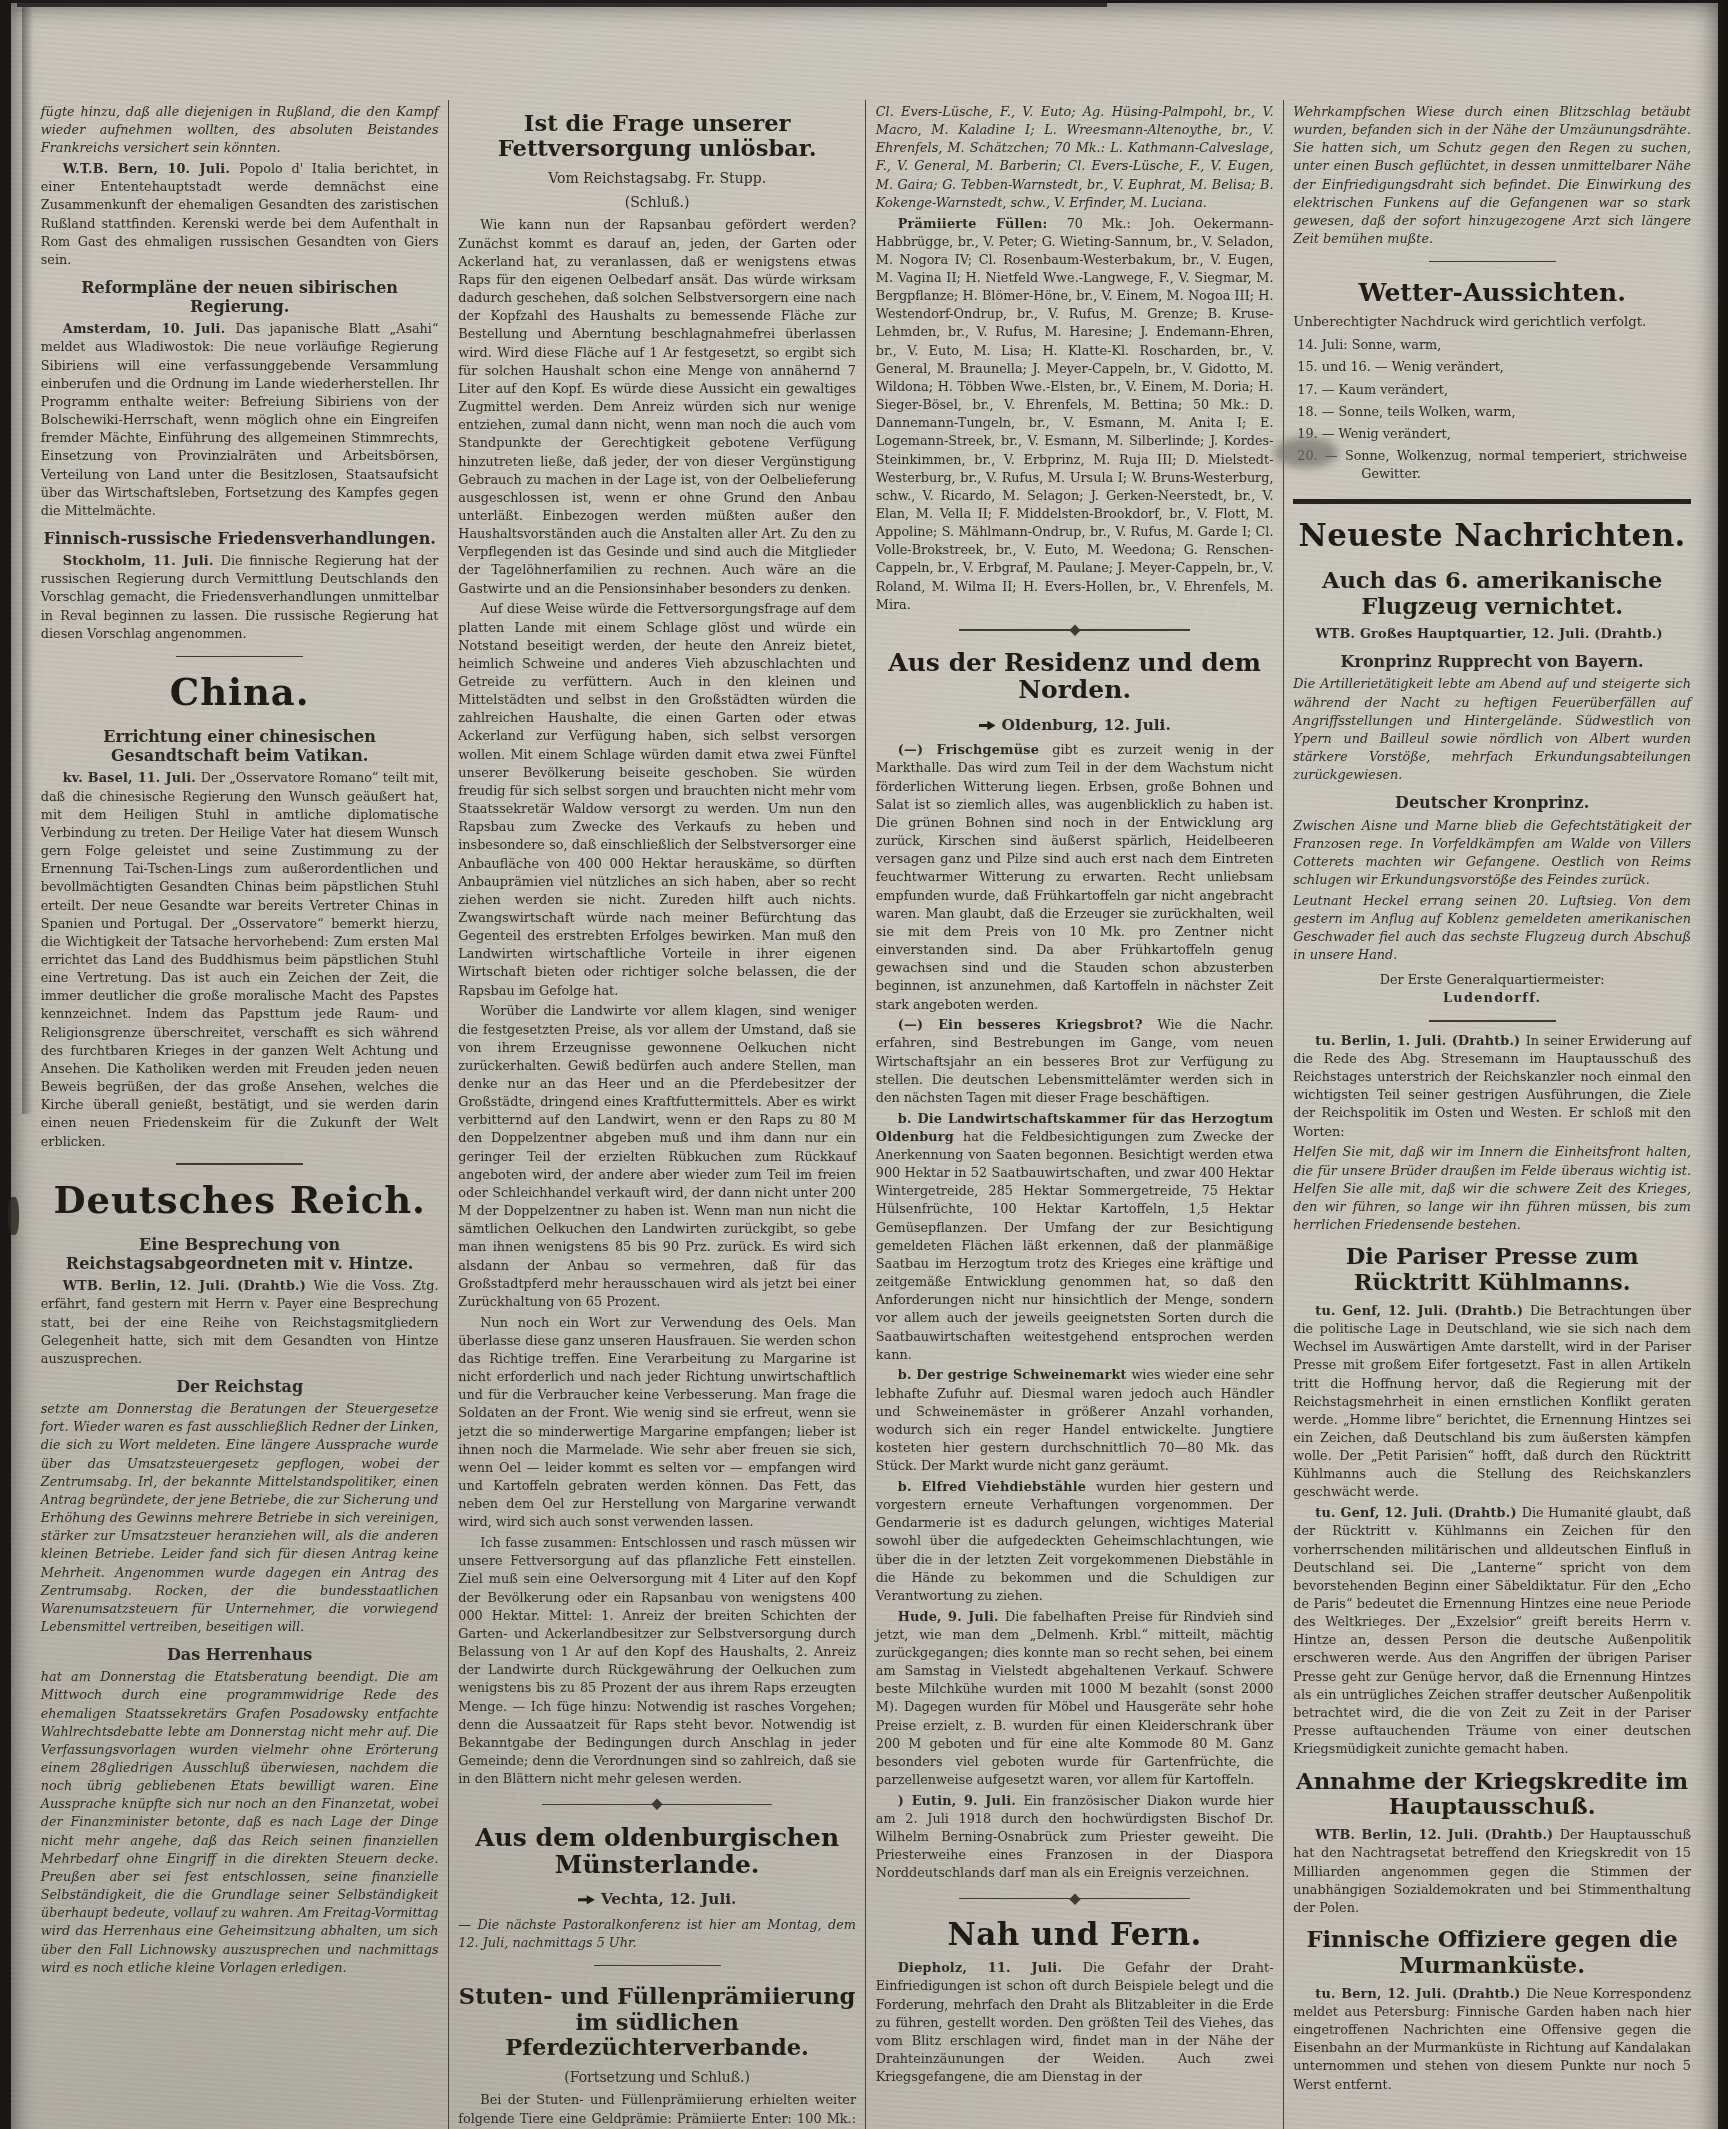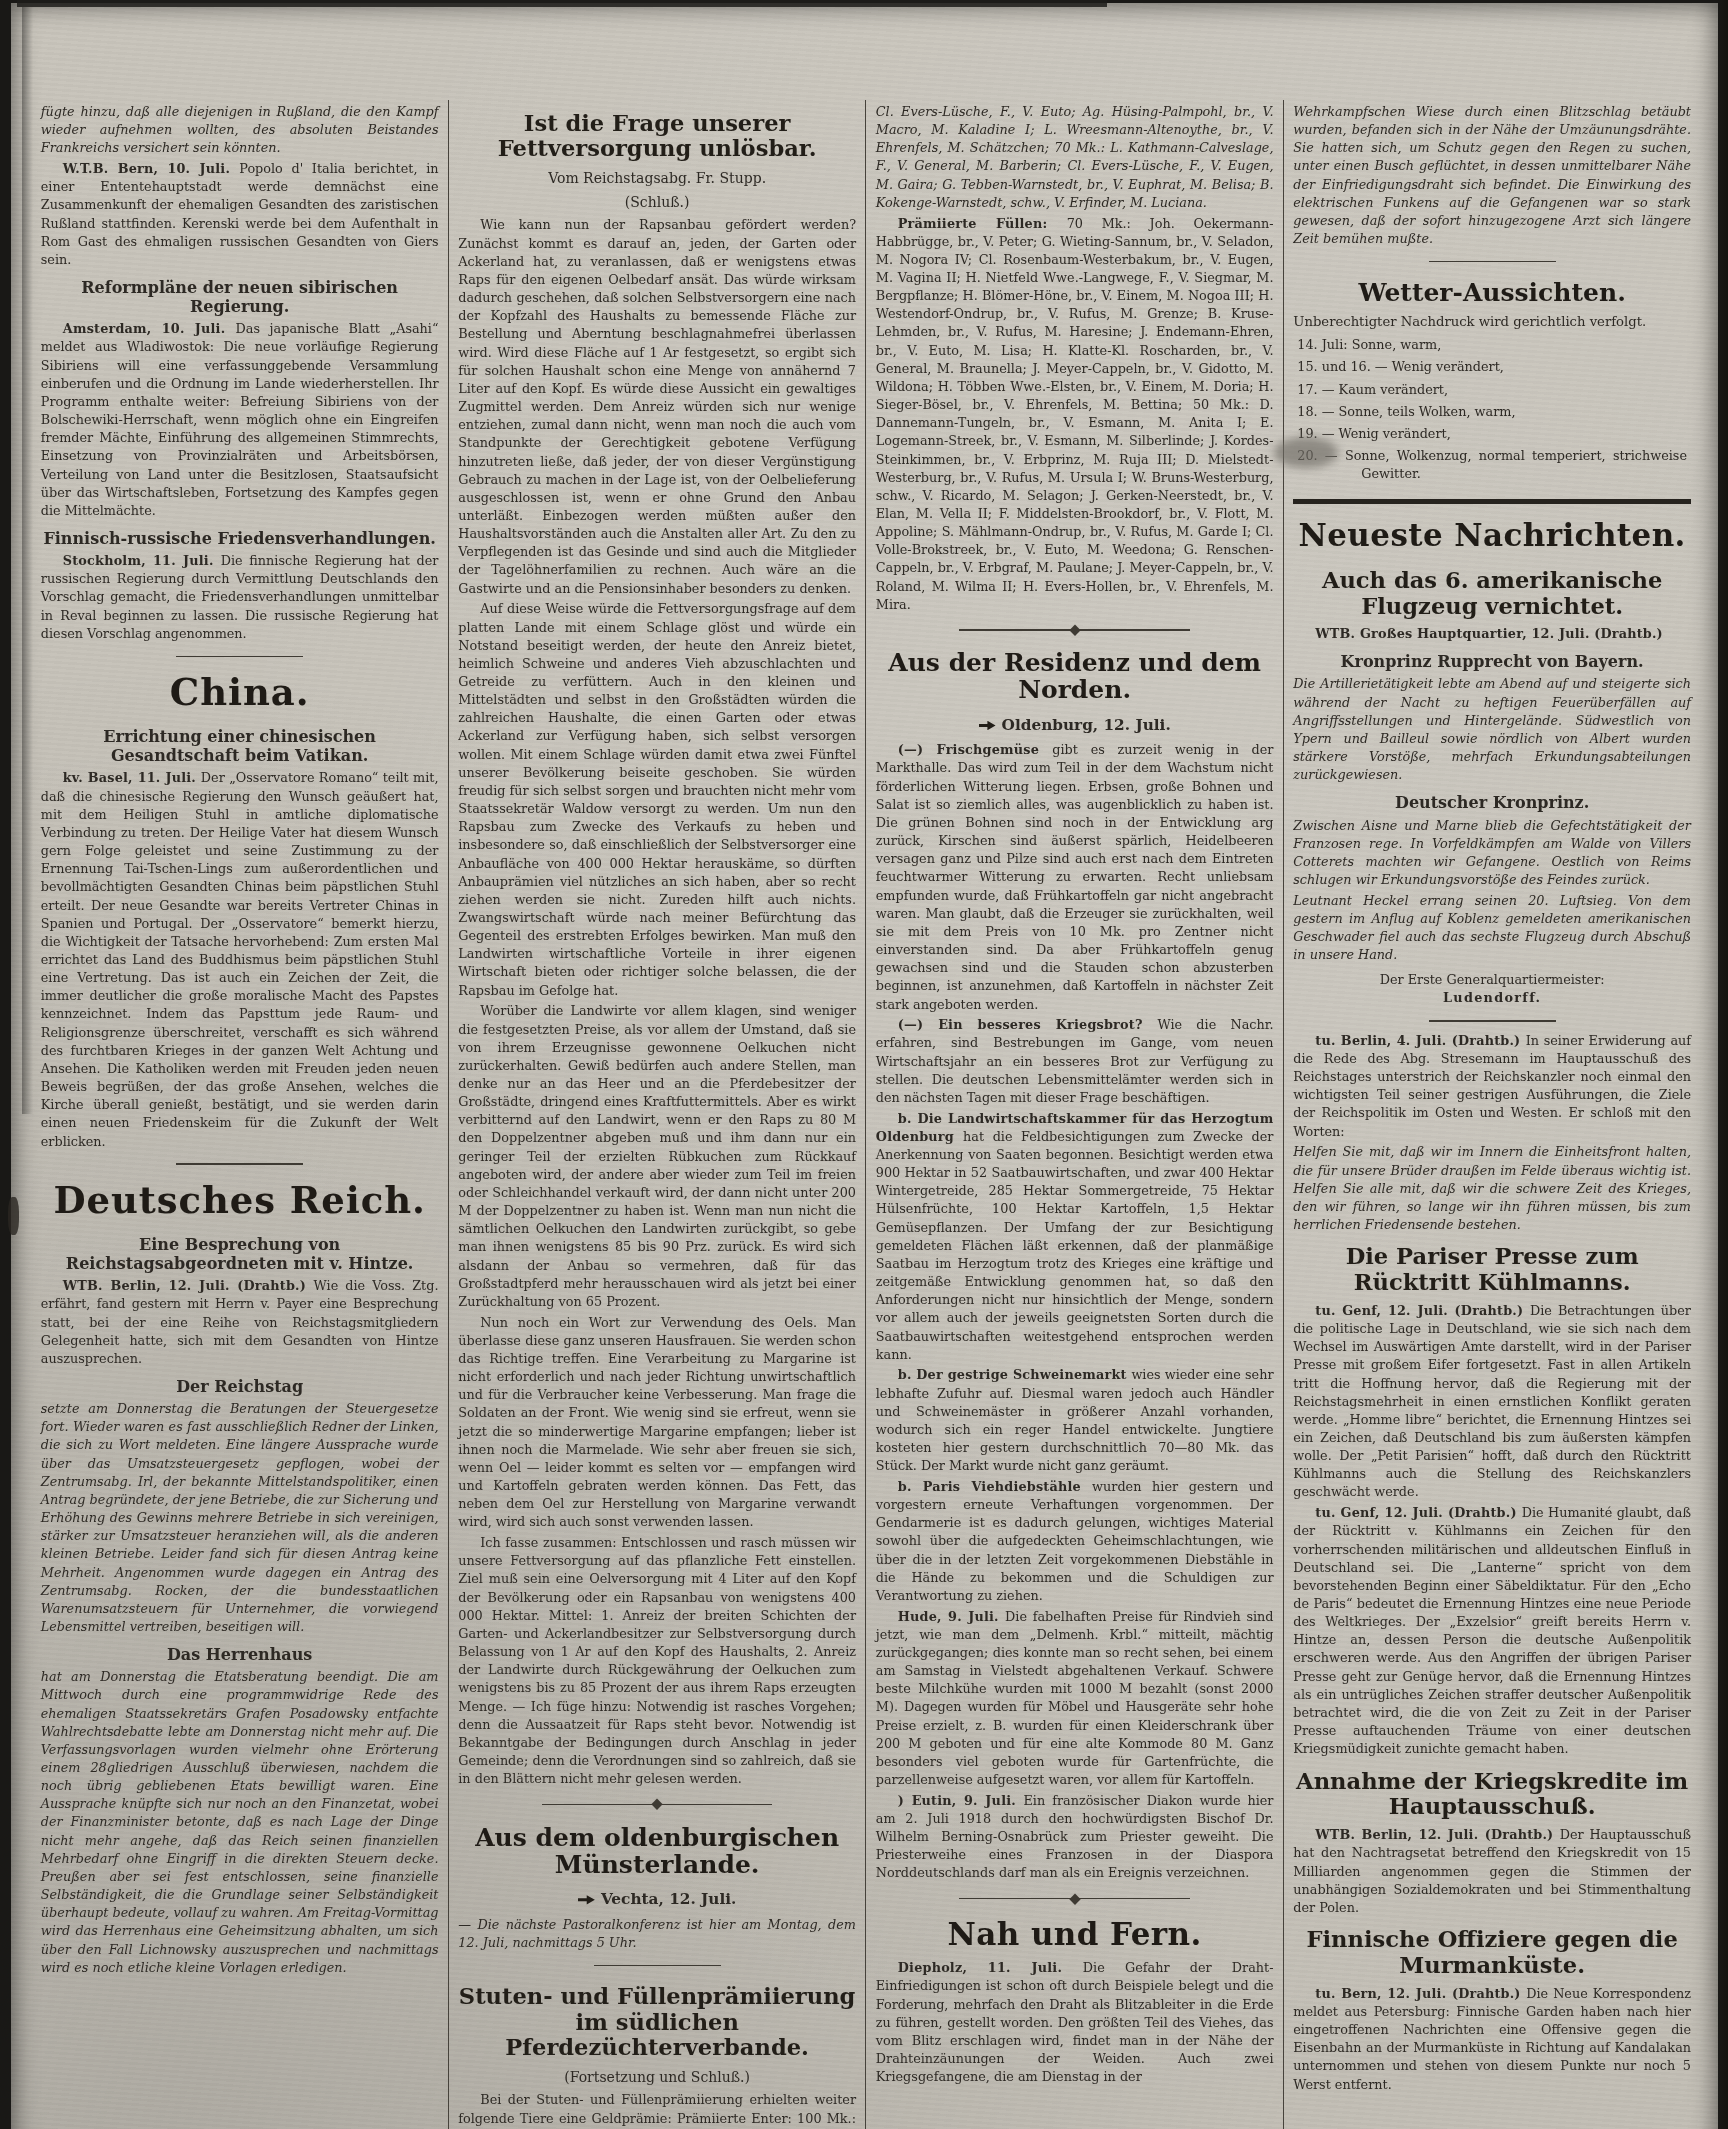--- a/index.html
+++ b/index.html
@@ -110,21 +110,21 @@
         <p class="para"><span class="lead">Prämiierte Füllen: </span>70 Mk.: Joh. Oekermann-Habbrügge, br., V. Peter; G. Wieting-Sannum, br., V. Seladon, M. Nogora IV; Cl. Rosenbaum-Westerbakum, br., V. Eugen, M. Vagina II; H. Nietfeld Wwe.-Langwege, F., V. Siegmar, M. Bergpflanze; H. Blömer-Höne, br., V. Einem, M. Nogoa III; H. Westendorf-Ondrup, br., V. Rufus, M. Grenze; B. Kruse-Lehmden, br., V. Rufus, M. Haresine; J. Endemann-Ehren, br., V. Euto, M. Lisa; H. Klatte-Kl. Roscharden, br., V. General, M. Braunella; J. Meyer-Cappeln, br., V. Gidotto, M. Wildona; H. Többen Wwe.-Elsten, br., V. Einem, M. Doria; H. Sieger-Bösel, br., V. Ehrenfels, M. Bettina; 50 Mk.: D. Dannemann-Tungeln, br., V. Esmann, M. Anita I; E. Logemann-Streek, br., V. Esmann, M. Silberlinde; J. Kordes-Steinkimmen, br., V. Erbprinz, M. Ruja III; D. Mielstedt-Westerburg, br., V. Rufus, M. Ursula I; W. Bruns-Westerburg, schw., V. Ricardo, M. Selagon; J. Gerken-Neerstedt, br., V. Elan, M. Vella II; F. Middelsten-Brookdorf, br., V. Flott, M. Appoline; S. Mählmann-Ondrup, br., V. Rufus, M. Garde I; Cl. Volle-Brokstreek, br., V. Euto, M. Weedona; G. Renschen-Cappeln, br., V. Erbgraf, M. Paulane; J. Meyer-Cappeln, br., V. Roland, M. Wilma II; H. Evers-Hollen, br., V. Ehrenfels, M. Mira.</p>
         <div class="ornament-divider">
           <span class="diamond"></span>
         </div>
         <div class="h-section md">Aus der Residenz und dem Norden.</div>
         <div class="dateline"><span class="hand-icon"></span>Oldenburg, 12. Juli.</div>
         <p class="para"><span class="lead">(—) Frischgemüse </span>gibt es zurzeit wenig in der Markthalle. Das wird zum Teil in der dem Wachstum nicht förderlichen Witterung liegen. Erbsen, große Bohnen und Salat ist so ziemlich alles, was augenblicklich zu haben ist. Die grünen Bohnen sind noch in der Entwicklung arg zurück, Kirschen sind äußerst spärlich, Heidelbeeren versagen ganz und Pilze sind auch erst nach dem Eintreten feuchtwarmer Witterung zu erwarten. Recht unliebsam empfunden wurde, daß Frühkartoffeln gar nicht angebracht waren. Man glaubt, daß die Erzeuger sie zurückhalten, weil sie mit dem Preis von 10 Mk. pro Zentner nicht einverstanden sind. Da aber Frühkartoffeln genug gewachsen sind und die Stauden schon abzusterben beginnen, ist anzunehmen, daß Kartoffeln in nächster Zeit stark angeboten werden.</p>
         <p class="para"><span class="lead">(—) Ein besseres Kriegsbrot? </span>Wie die Nachr. erfahren, sind Bestrebungen im Gange, vom neuen Wirtschaftsjahr an ein besseres Brot zur Verfügung zu stellen. Die deutschen Lebensmittelämter werden sich in den nächsten Tagen mit dieser Frage beschäftigen.</p>
         <p class="para"><span class="lead">b. Die Landwirtschaftskammer für das Herzogtum Oldenburg </span>hat die Feldbesichtigungen zum Zwecke der Anerkennung von Saaten begonnen. Besichtigt werden etwa 900 Hektar in 52 Saatbauwirtschaften, und zwar 400 Hektar Wintergetreide, 285 Hektar Sommergetreide, 75 Hektar Hülsenfrüchte, 100 Hektar Kartoffeln, 1,5 Hektar Gemüsepflanzen. Der Umfang der zur Besichtigung gemeldeten Flächen läßt erkennen, daß der planmäßige Saatbau im Herzogtum trotz des Krieges eine kräftige und zeitgemäße Entwicklung genommen hat, so daß den Anforderungen nicht nur hinsichtlich der Menge, sondern vor allem auch der jeweils geeignetsten Sorten durch die Saatbauwirtschaften weitestgehend entsprochen werden kann.</p>
         <p class="para"><span class="lead">b. Der gestrige Schweinemarkt </span>wies wieder eine sehr lebhafte Zufuhr auf. Diesmal waren jedoch auch Händler und Schweinemäster in größerer Anzahl vorhanden, wodurch sich ein reger Handel entwickelte. Jungtiere kosteten hier gestern durchschnittlich 70—80 Mk. das Stück. Der Markt wurde nicht ganz geräumt.</p>
-        <p class="para"><span class="lead">b. Paris Viehdiebstähle </span>wurden hier gestern und vorgestern erneute Verhaftungen vorgenommen. Der Gendarmerie ist es dadurch gelungen, wichtiges Material sowohl über die aufgedeckten Geheimschlachtungen, wie über die in der letzten Zeit vorgekommenen Diebstähle in die Hände zu bekommen und die Schuldigen zur Verantwortung zu ziehen.</p>
+        <p class="para"><span class="lead">b. Elfred Viehdiebstähle </span>wurden hier gestern und vorgestern erneute Verhaftungen vorgenommen. Der Gendarmerie ist es dadurch gelungen, wichtiges Material sowohl über die aufgedeckten Geheimschlachtungen, wie über die in der letzten Zeit vorgekommenen Diebstähle in die Hände zu bekommen und die Schuldigen zur Verantwortung zu ziehen.</p>
         <p class="para"><span class="lead">Hude, 9. Juli. </span>Die fabelhaften Preise für Rindvieh sind jetzt, wie man dem „Delmenh. Krbl.“ mitteilt, mächtig zurückgegangen; dies konnte man so recht sehen, bei einem am Samstag in Vielstedt abgehaltenen Verkauf. Schwere beste Milchkühe wurden mit 1000 M bezahlt (sonst 2000 M). Dagegen wurden für Möbel und Hausgeräte sehr hohe Preise erzielt, z. B. wurden für einen Kleiderschrank über 200 M geboten und für eine alte Kommode 80 M. Ganz besonders viel geboten wurde für Gartenfrüchte, die parzellenweise aufgesetzt waren, vor allem für Kartoffeln.</p>
         <p class="para"><span class="lead">) Eutin, 9. Juli. </span>Ein französischer Diakon wurde hier am 2. Juli 1918 durch den hochwürdigsten Bischof Dr. Wilhelm Berning-Osnabrück zum Priester geweiht. Die Priesterweihe eines Franzosen in der Diaspora Norddeutschlands darf man als ein Ereignis verzeichnen.</p>
         <div class="ornament-divider">
           <span class="diamond"></span>
         </div>
         <div class="h-section lg">Nah und Fern.</div>
         <p class="para"><span class="lead">Diepholz, 11. Juli. </span>Die Gefahr der Draht-Einfriedigungen ist schon oft durch Beispiele belegt und die Forderung, mehrfach den Draht als Blitzableiter in die Erde zu führen, gestellt worden. Den größten Teil des Viehes, das vom Blitz erschlagen wird, findet man in der Nähe der Drahteinzäunungen der Weiden. Auch zwei Kriegsgefangene, die am Dienstag in der</p>
       </div>
     <div class="col">
         <p class="para cont">Wehrkampfschen Wiese durch einen Blitzschlag betäubt wurden, befanden sich in der Nähe der Umzäunungsdrähte. Sie hatten sich, um Schutz gegen den Regen zu suchen, unter einen Busch geflüchtet, in dessen unmittelbarer Nähe der Einfriedigungsdraht sich befindet. Die Einwirkung des elektrischen Funkens auf die Gefangenen war so stark gewesen, daß der sofort hinzugezogene Arzt sich längere Zeit bemühen mußte.</p>
@@ -143,21 +143,21 @@
         <div class="h-section lg">Neueste Nachrichten.</div>
         <div class="h-article">Auch das 6. amerikanische Flugzeug vernichtet.</div>
         <p class="para"><span class="lead">WTB. Großes Hauptquartier, 12. Juli. (Drahtb.) </span></p>
         <div class="h-sub">Kronprinz Rupprecht von Bayern.</div>
         <p class="para cont">Die Artillerietätigkeit lebte am Abend auf und steigerte sich während der Nacht zu heftigen Feuerüberfällen auf Angriffsstellungen und Hintergelände. Südwestlich von Ypern und Bailleul sowie nördlich von Albert wurden stärkere Vorstöße, mehrfach Erkundungsabteilungen zurückgewiesen.</p>
         <div class="h-sub">Deutscher Kronprinz.</div>
         <p class="para cont">Zwischen Aisne und Marne blieb die Gefechtstätigkeit der Franzosen rege. In Vorfeldkämpfen am Walde von Villers Cotterets machten wir Gefangene. Oestlich von Reims schlugen wir Erkundungsvorstöße des Feindes zurück.</p>
         <p class="para cont">Leutnant Heckel errang seinen 20. Luftsieg. Von dem gestern im Anflug auf Koblenz gemeldeten amerikanischen Geschwader fiel auch das sechste Flugzeug durch Abschuß in unsere Hand.</p>
         <div class="signature"><span>Der Erste Generalquartiermeister:</span><span class="sig-name">Ludendorff.</span></div>
         <div class="divider"></div>
-        <p class="para"><span class="lead">tu. Berlin, 4. Juli. (Drahtb.) </span>In seiner Erwiderung auf die Rede des Abg. Stresemann im Hauptausschuß des Reichstages unterstrich der Reichskanzler noch einmal den wichtigsten Teil seiner gestrigen Ausführungen, die Ziele der Reichspolitik im Osten und Westen. Er schloß mit den Worten:</p>
+        <p class="para"><span class="lead">tu. Berlin, 1. Juli. (Drahtb.) </span>In seiner Erwiderung auf die Rede des Abg. Stresemann im Hauptausschuß des Reichstages unterstrich der Reichskanzler noch einmal den wichtigsten Teil seiner gestrigen Ausführungen, die Ziele der Reichspolitik im Osten und Westen. Er schloß mit den Worten:</p>
         <p class="para cont">Helfen Sie mit, daß wir im Innern die Einheitsfront halten, die für unsere Brüder draußen im Felde überaus wichtig ist. Helfen Sie alle mit, daß wir die schwere Zeit des Krieges, den wir führen, so lange wir ihn führen müssen, bis zum herrlichen Friedensende bestehen.</p>
         <div class="h-article">Die Pariser Presse zum Rücktritt Kühlmanns.</div>
         <p class="para"><span class="lead">tu. Genf, 12. Juli. (Drahtb.) </span>Die Betrachtungen über die politische Lage in Deutschland, wie sie sich nach dem Wechsel im Auswärtigen Amte darstellt, wird in der Pariser Presse mit großem Eifer fortgesetzt. Fast in allen Artikeln tritt die Hoffnung hervor, daß die Regierung mit der Reichstagsmehrheit in einen ernstlichen Konflikt geraten werde. „Homme libre“ berichtet, die Ernennung Hintzes sei ein Zeichen, daß Deutschland bis zum äußersten kämpfen wolle. Der „Petit Parisien“ hofft, daß durch den Rücktritt Kühlmanns auch die Stellung des Reichskanzlers geschwächt werde.</p>
         <p class="para"><span class="lead">tu. Genf, 12. Juli. (Drahtb.) </span>Die Humanité glaubt, daß der Rücktritt v. Kühlmanns ein Zeichen für den vorherrschenden militärischen und alldeutschen Einfluß in Deutschland sei. Die „Lanterne“ spricht von dem bevorstehenden Beginn einer Säbeldiktatur. Für den „Echo de Paris“ bedeutet die Ernennung Hintzes eine neue Periode des Weltkrieges. Der „Exzelsior“ greift bereits Herrn v. Hintze an, dessen Person die deutsche Außenpolitik erschweren werde. Aus den Angriffen der übrigen Pariser Presse geht zur Genüge hervor, daß die Ernennung Hintzes als ein untrügliches Zeichen straffer deutscher Außenpolitik betrachtet wird, die die von Zeit zu Zeit in der Pariser Presse auftauchenden Träume von einer deutschen Kriegsmüdigkeit zunichte gemacht haben.</p>
         <div class="h-article">Annahme der Kriegskredite im Hauptausschuß.</div>
         <p class="para"><span class="lead">WTB. Berlin, 12. Juli. (Drahtb.) </span>Der Hauptausschuß hat den Nachtragsetat betreffend den Kriegskredit von 15 Milliarden angenommen gegen die Stimmen der unabhängigen Sozialdemokraten und bei Stimmenthaltung der Polen.</p>
         <div class="h-article">Finnische Offiziere gegen die Murmanküste.</div>
         <p class="para"><span class="lead">tu. Bern, 12. Juli. (Drahtb.) </span>Die Neue Korrespondenz meldet aus Petersburg: Finnische Garden haben nach hier eingetroffenen Nachrichten eine Offensive gegen die Eisenbahn an der Murmanküste in Richtung auf Kandalakan unternommen und stehen von diesem Punkte nur noch 5 Werst entfernt.</p>
       </div>
   </div>

